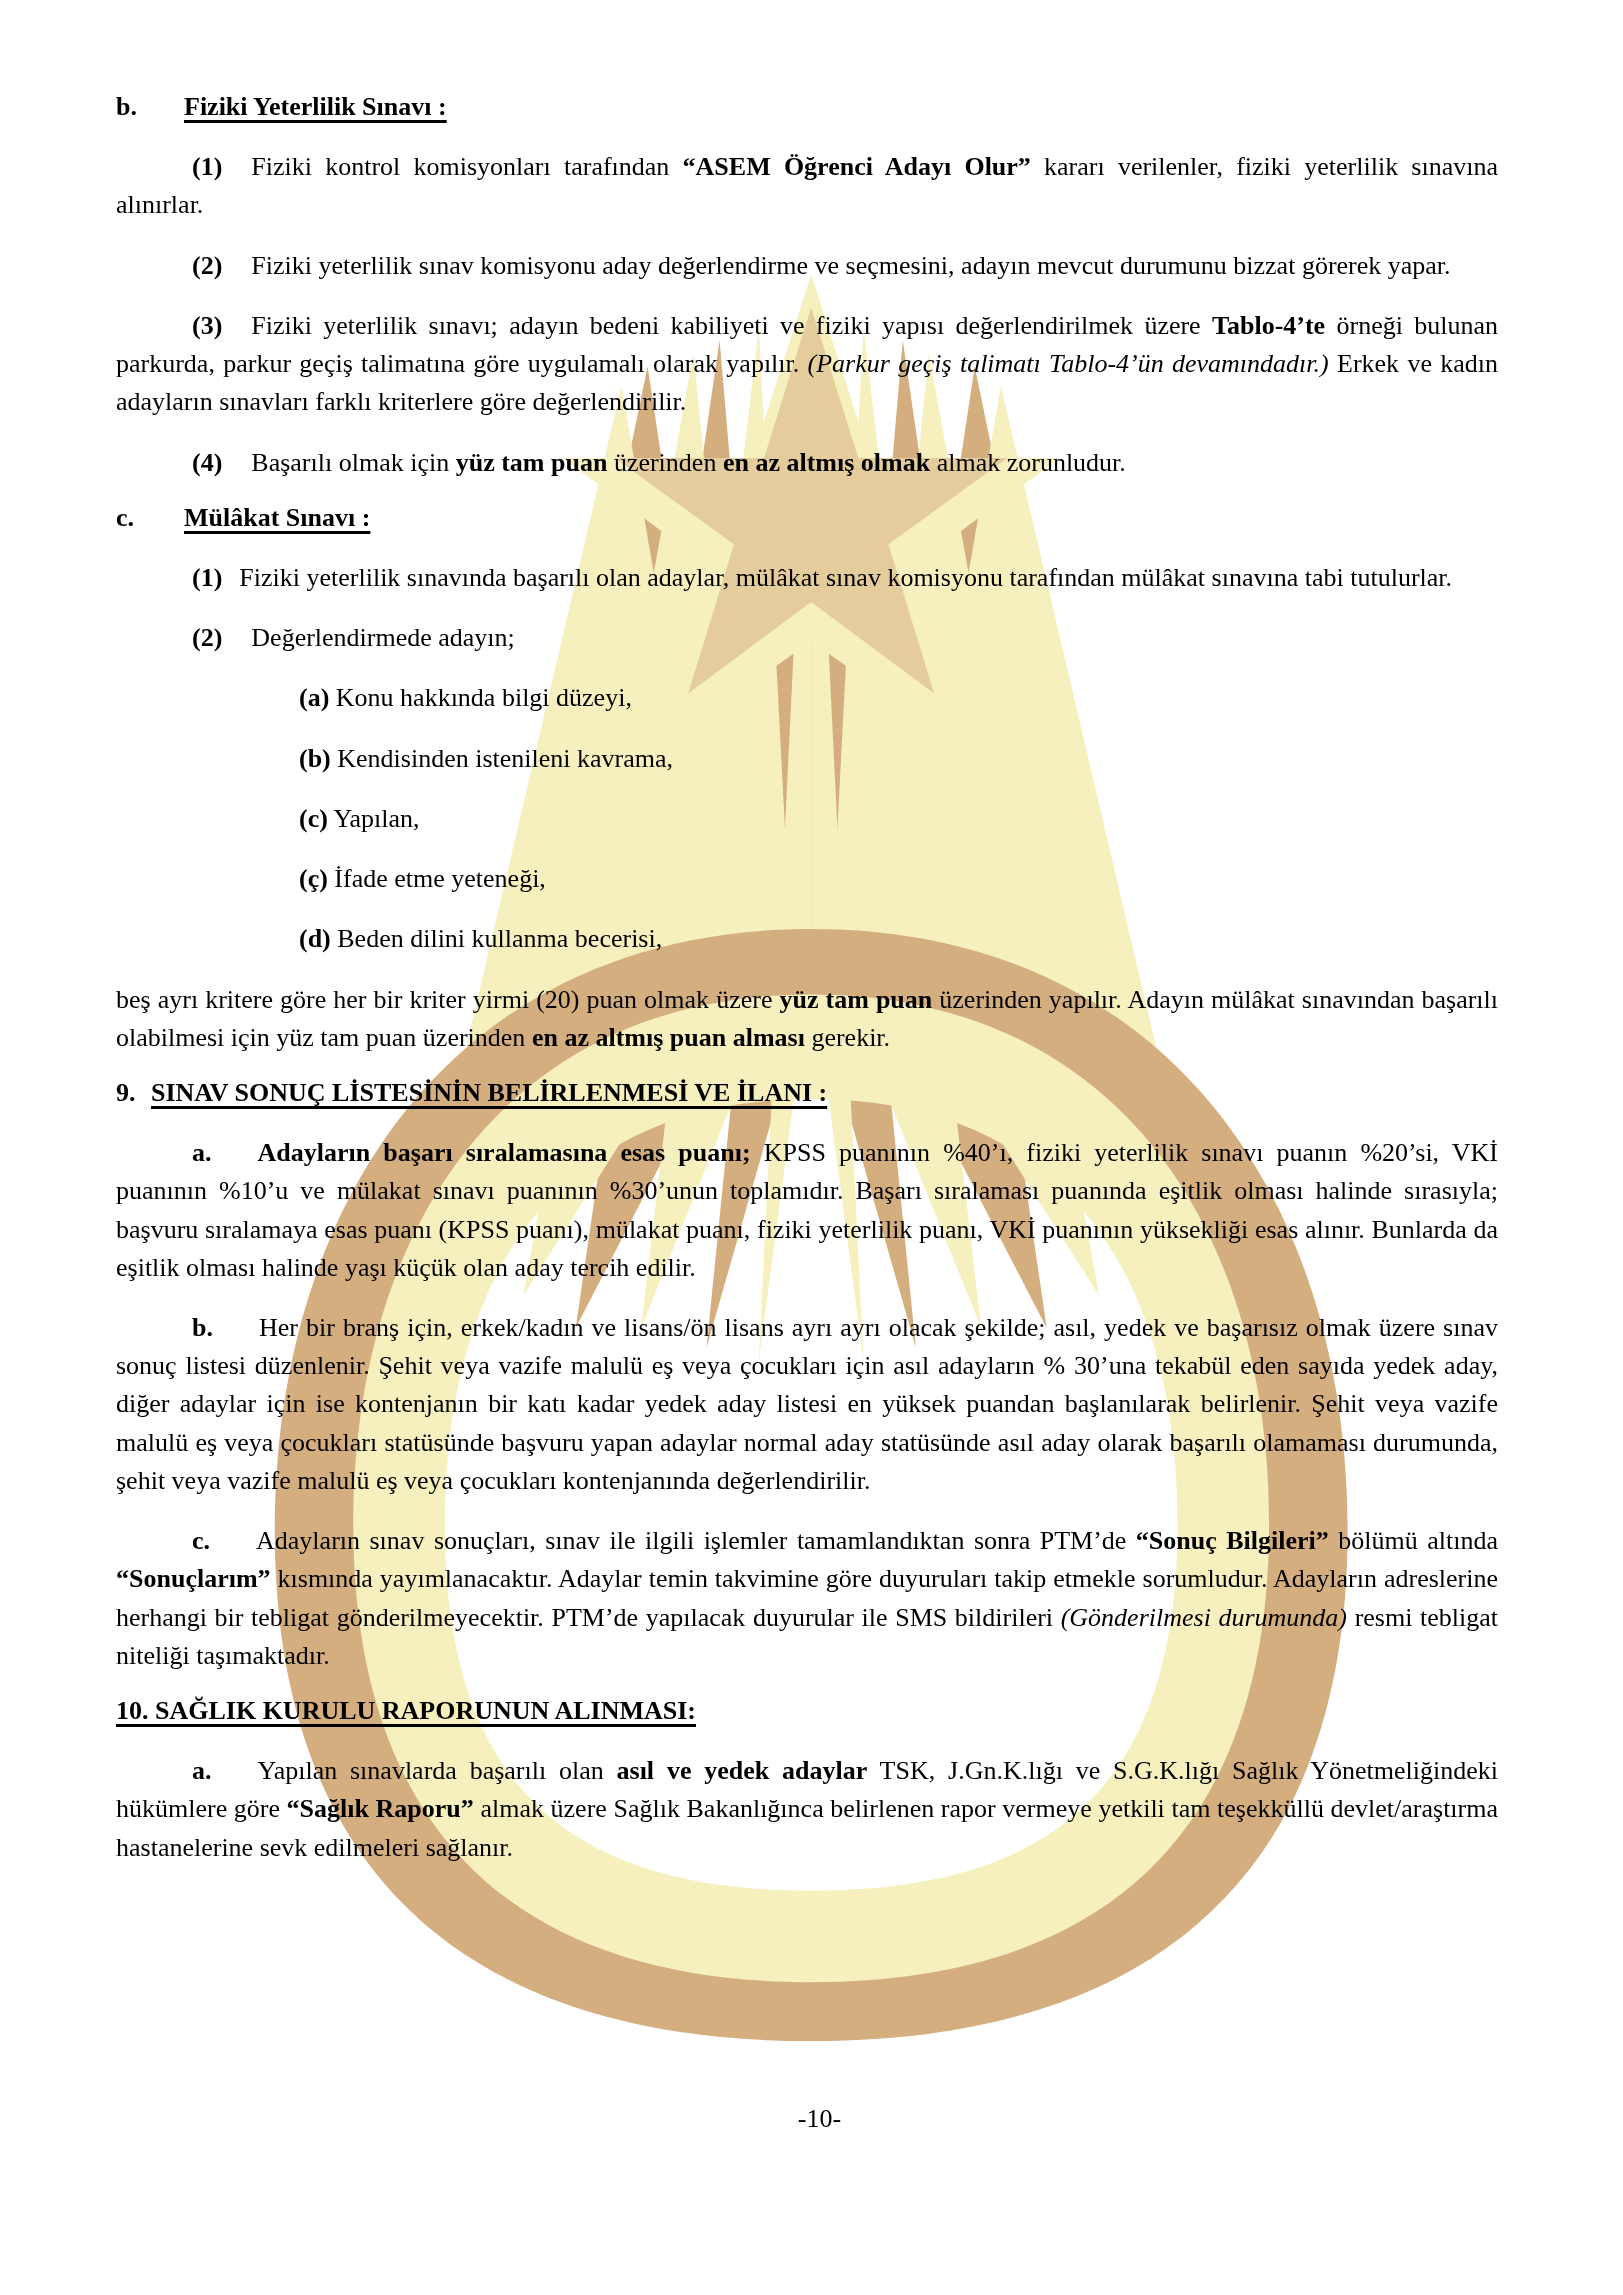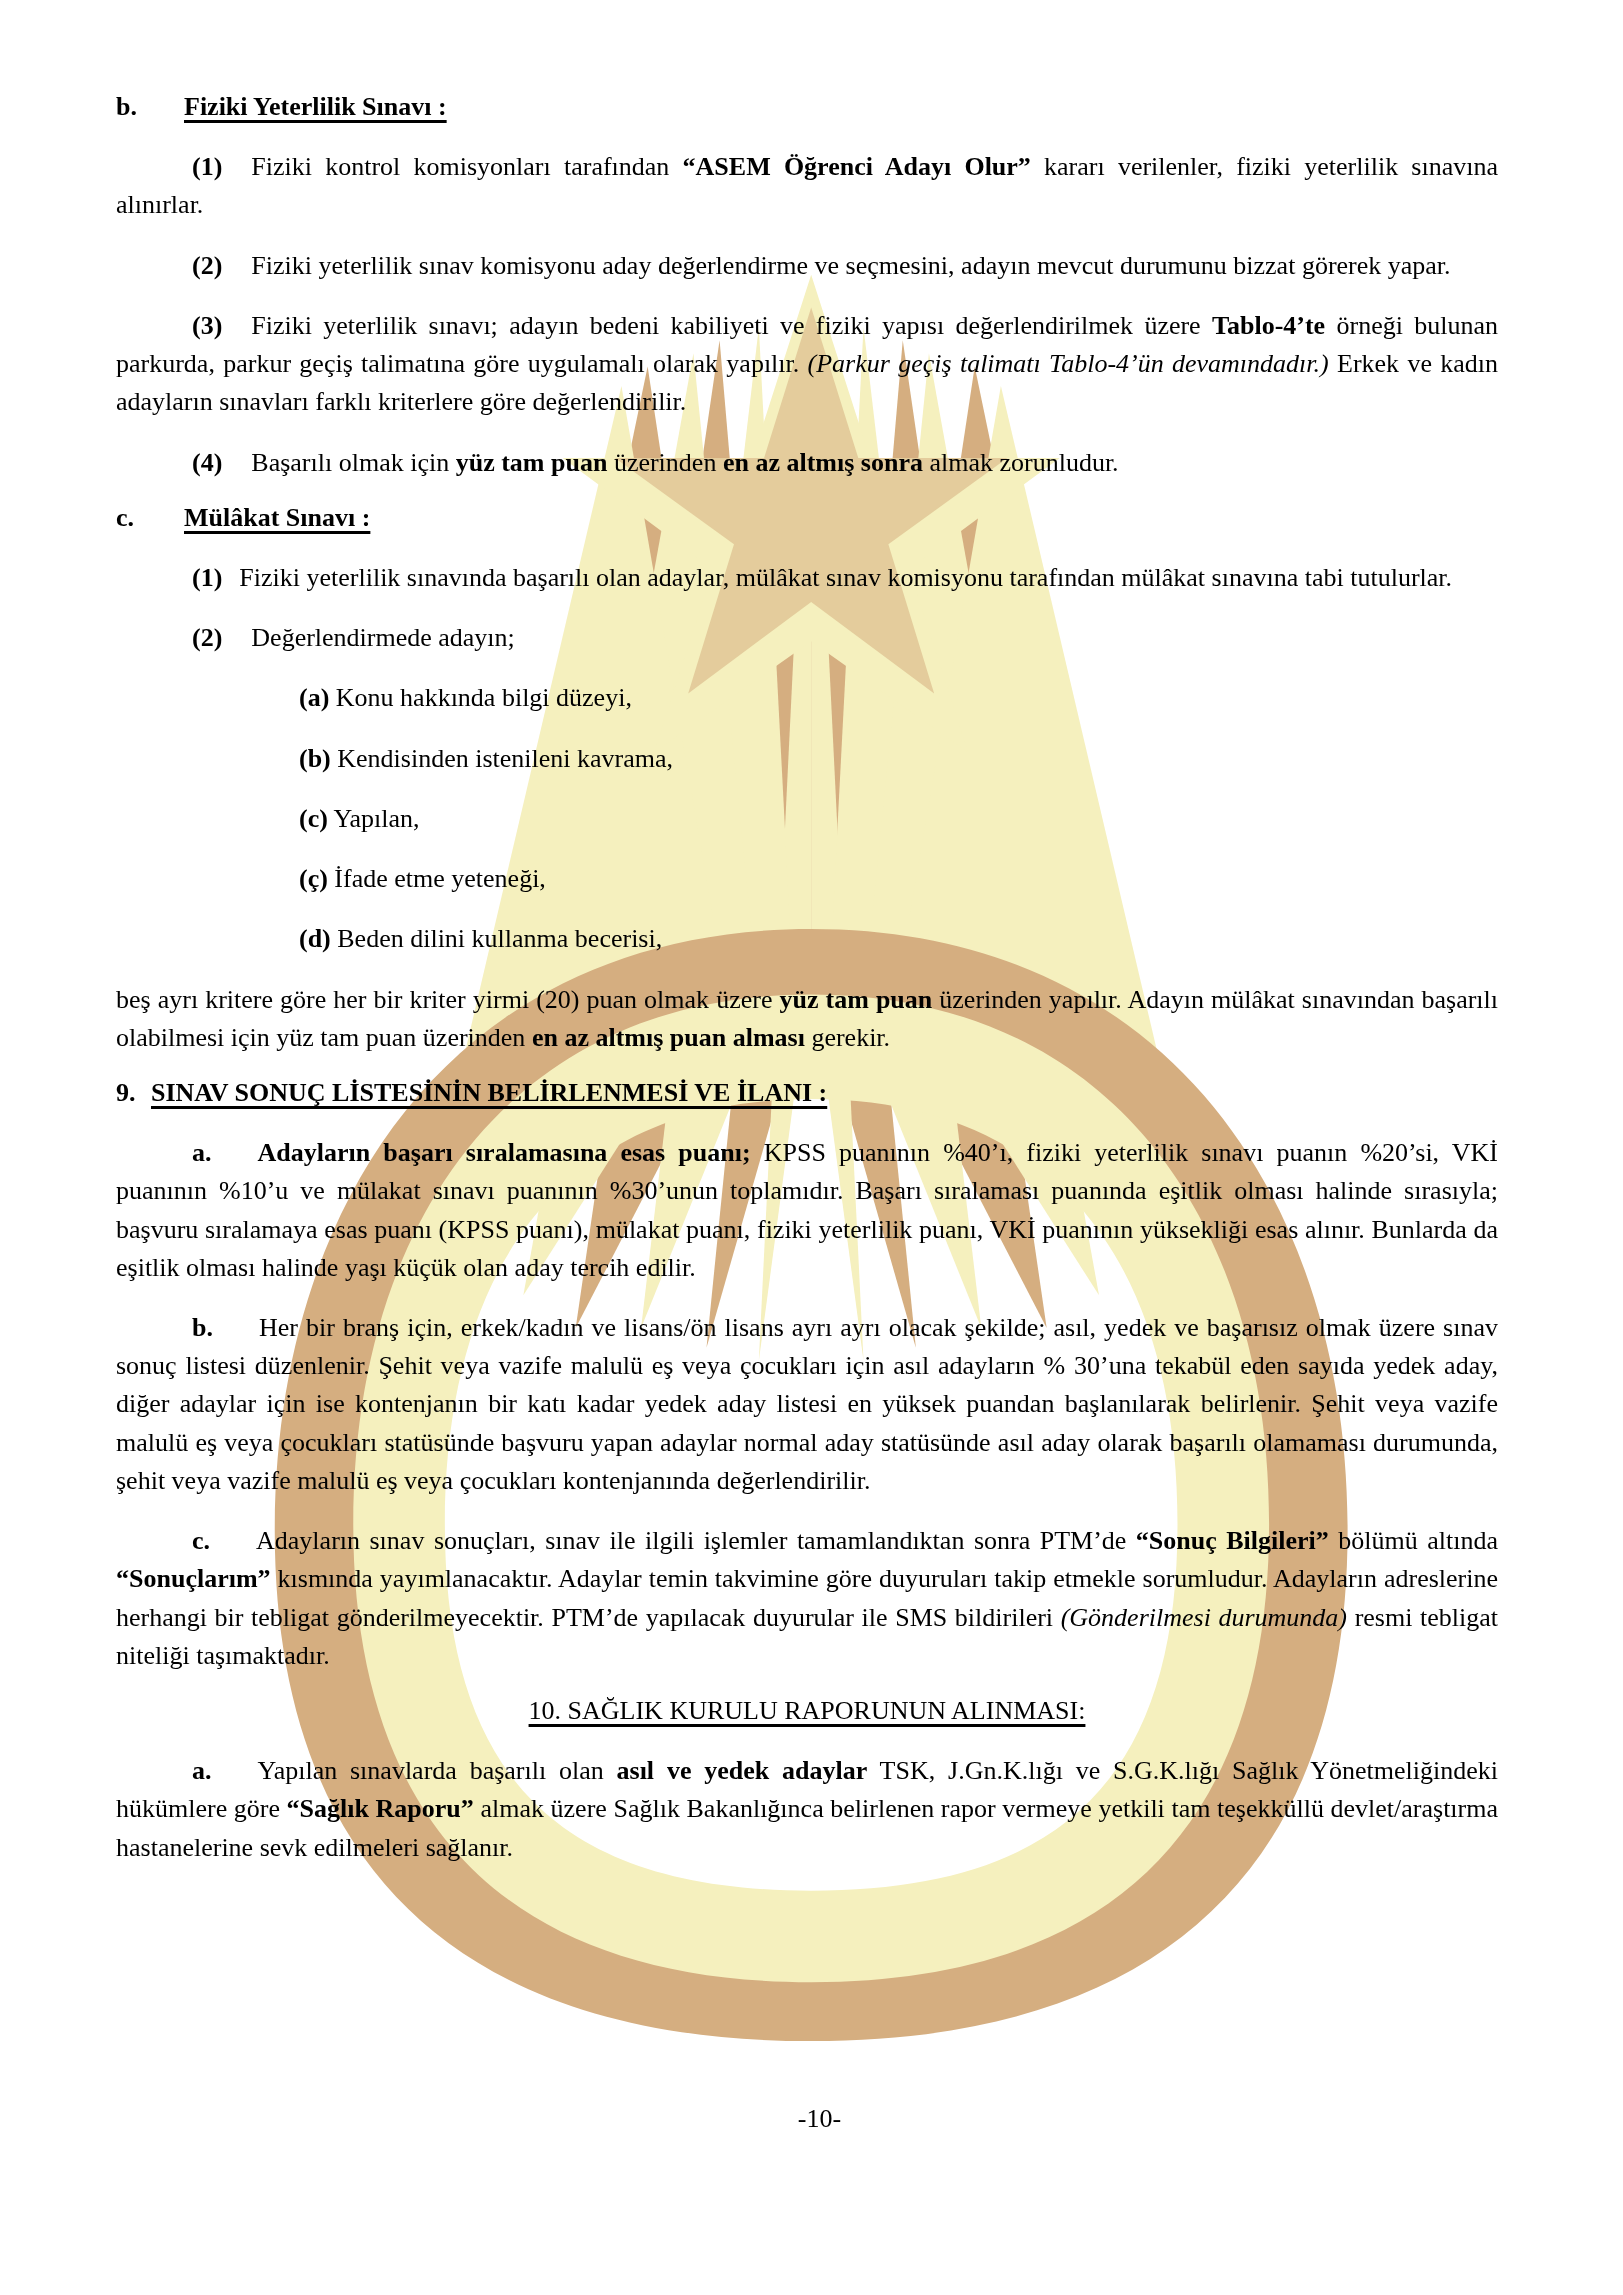--- a/index.html
+++ b/index.html
@@ -68,25 +68,25 @@
     text-decoration: underline;
     text-underline-offset: 4.6px;
     text-decoration-thickness: 3.3px;
     text-align: left;
   }
   .heading-9 .num {
     display: inline-block;
     min-width: 35px;
   }
   .heading-10 {
-    font-weight: normal;
+    font-weight: bold;
     text-decoration: underline;
     text-underline-offset: 4.6px;
     text-decoration-thickness: 3.3px;
-    text-align: center;
+    text-align: left;
   }
 
   .para {
     text-indent: 0;
   }
   .para .first-indent {
     display: inline-block;
     width: 76px;
   }
   .para .marker {
@@ -203,21 +203,21 @@
 
     <div class="spacer-m"></div>
 
     <p class="para">
       <span class="first-indent"></span><span class="marker">(3)</span><span class="gap-md"></span><span>Fiziki yeterlilik sınavı; adayın bedeni kabiliyeti ve fiziki yapısı değerlendirilmek üzere </span><b>Tablo-4’te</b><span> örneği bulunan parkurda, parkur geçiş talimatına göre uygulamalı olarak yapılır. </span><i>(Parkur geçiş talimatı Tablo-4’ün devamındadır.)</i><span> Erkek ve kadın adayların sınavları farklı kriterlere göre değerlendirilir.</span>
     </p>
 
     <div class="spacer-m"></div>
 
     <p class="para">
-      <span class="first-indent"></span><span class="marker">(4)</span><span class="gap-md"></span><span>Başarılı olmak için </span><b>yüz tam puan</b><span> üzerinden </span><b>en az altmış sonra</b><span> almak zorunludur.</span>
+      <span class="first-indent"></span><span class="marker">(4)</span><span class="gap-md"></span><span>Başarılı olmak için </span><b>yüz tam puan</b><span> üzerinden </span><b>en az altmış olmak</b><span> almak zorunludur.</span>
     </p>
 
     <div class="spacer-s"></div>
 
     <p class="heading">
       <span class="letter">c.</span><span>Mülâkat Sınavı :</span>
     </p>
 
     <div class="spacer-m"></div>
 

